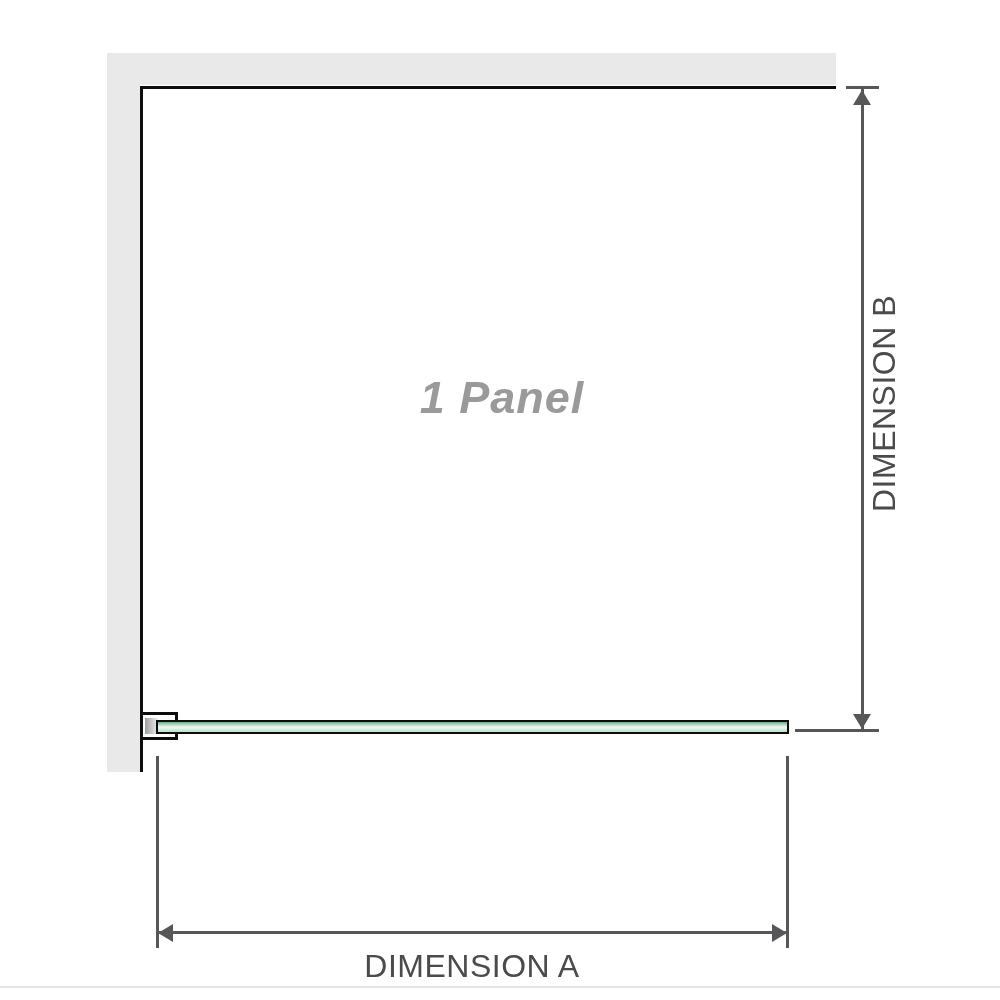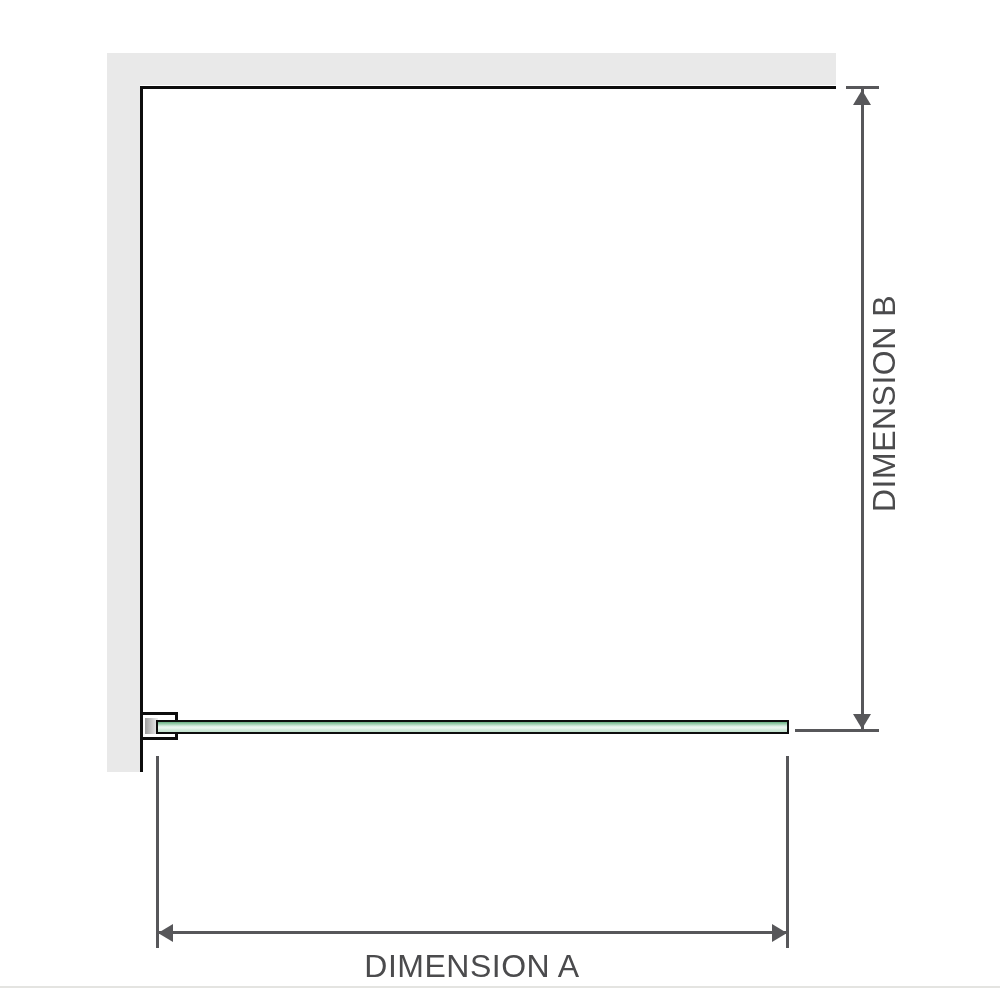--- a/index.html
+++ b/index.html
@@ -96,16 +96,17 @@
   <div class="abs arrow arrow-down"></div>
   <div class="abs dim-label dimb-label">DIMENSION B</div>
 
   <div class="abs dim dima-ext-left"></div>
   <div class="abs dim dima-ext-right"></div>
   <div class="abs dim dima-line"></div>
   <div class="abs arrow arrow-left"></div>
   <div class="abs arrow arrow-right"></div>
   <div class="abs dim-label dima-label">DIMENSION A</div>
 
+  <div class="abs panel-label">1 Panel</div>
 
   <div class="abs bottom-divider"></div>
 
 </div>
 
 </body></html>

